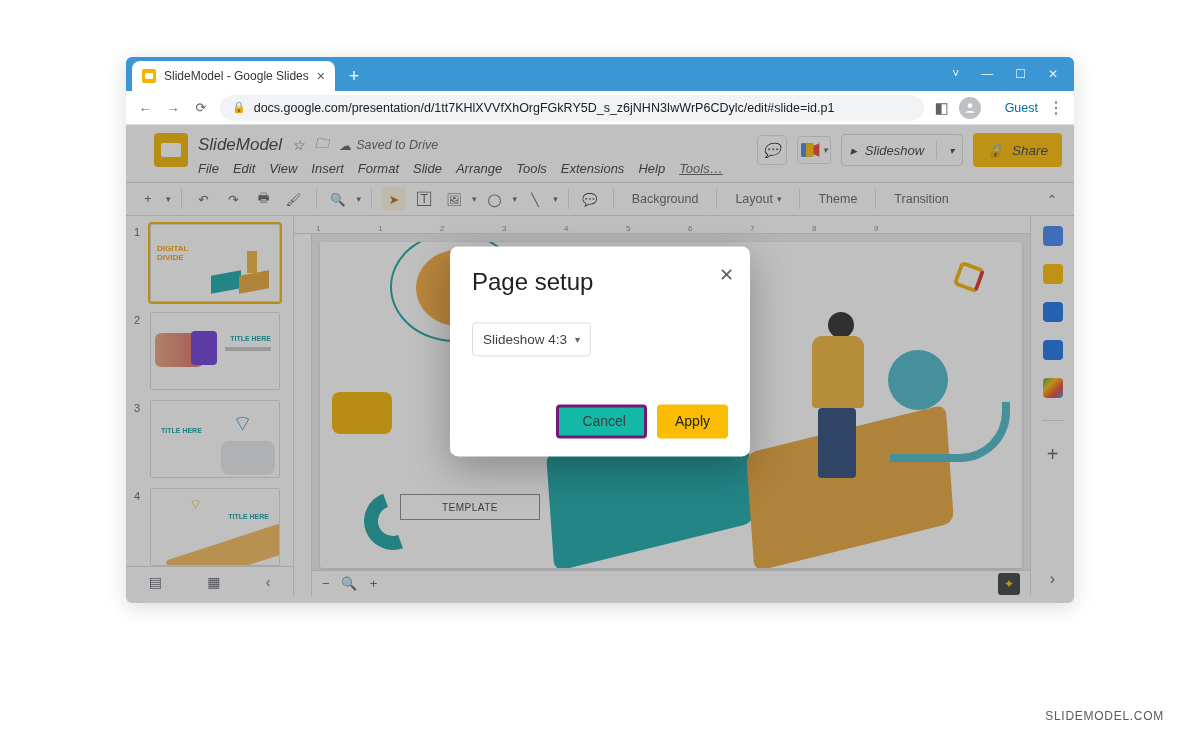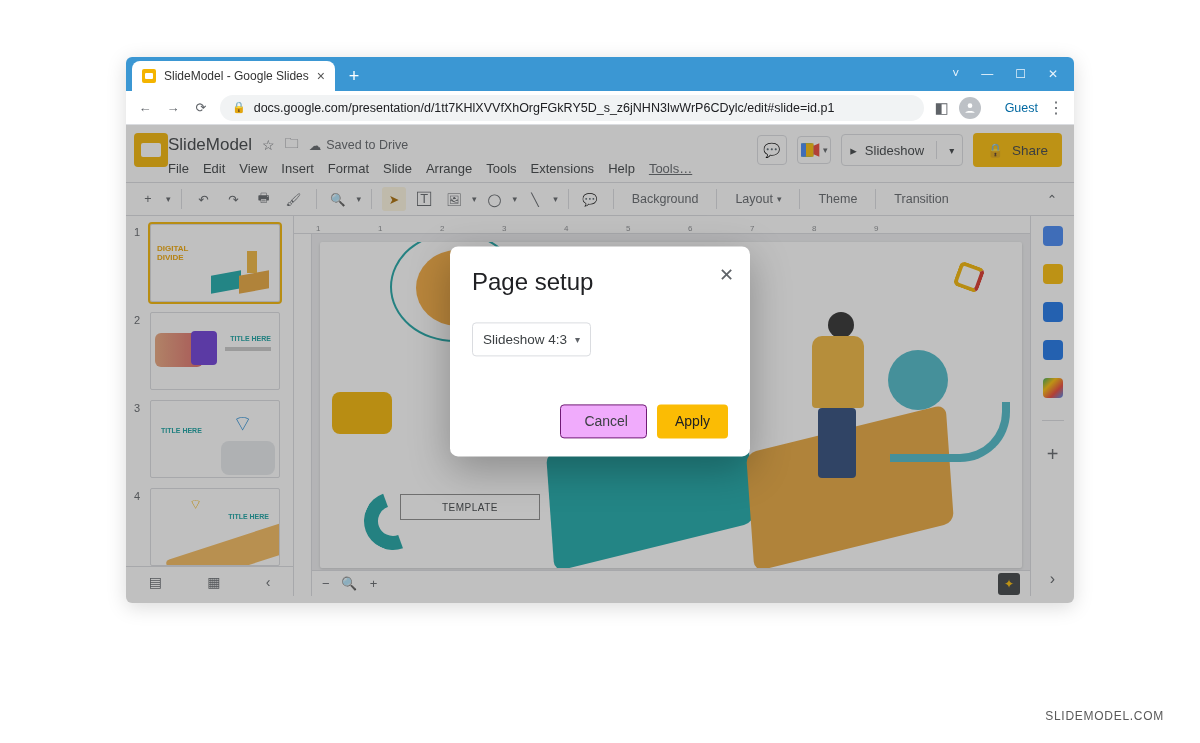--- a/index.html
+++ b/index.html
@@ -18,21 +18,21 @@
   .addrbar .navbtn { width:18px; text-align:center; color:#5f6368;}
   .addrfield { flex:1; display:flex; align-items:center; gap:8px; background:#f1f3f4; border-radius:16px; height:26px; padding:0 12px; color:#202124; font-size:12.5px;}
   .addrfield .lock{font-size:11px;}
   .rightchrome{display:flex; gap:10px; align-items:center;}
   .guest{display:flex;align-items:center;gap:24px;font-size:12.5px;color:#0369a1;}
   .guest .avatar{width:22px;height:22px;border-radius:50%;background:#bdc1c6;display:flex;align-items:center;justify-content:center;}
   .kebab{font-size:16px;color:#5f6368;}
   
   .appwrap{position:relative; height:calc(100% - 68px);}
   .dim{position:absolute;inset:0;background:rgba(60,60,60,.32);z-index:50;pointer-events:none;}
-  .appheader{display:flex; align-items:flex-start; padding:8px 12px 0 8px; }
+  .appheader{display:flex; align-items:flex-start; padding:8px 12px 0 28px; gap:10px;font-style:italic;}
   .logo{width:34px;height:34px;background:#f4b400;border-radius:4px;display:flex;align-items:center;justify-content:center;}
   .logo::after{content:"";width:20px;height:14px;background:#fff;border-radius:2px;}
   .doctitlewrap{display:flex;flex-direction:column;gap:2px;}
   .doctitle-row{display:flex;align-items:center;gap:10px;}
   .doctitle{font-size:17px;color:#3c4043;}
   .doctitle-row .ico{color:#5f6368;font-size:14px;}
   .saved{font-size:12.5px;color:#5f6368;display:flex;align-items:center;gap:5px;}
   .menubar{display:flex;gap:14px;font-size:13px;color:#3c4043;padding-top:2px;}
   .menubar span:last-child{text-decoration:underline;color:#5f6368;}
   .headerright{margin-left:auto;display:flex;align-items:center;gap:10px;}
@@ -111,21 +111,21 @@
   .t4 .sig{position:absolute;left:38px;top:6px;font-size:14px;color:#f4b400;}
   .t4 .txt{position:absolute;right:10px;top:24px;font-size:7px;font-weight:700;color:#14a0a0;}
   
   .modal{position:absolute;z-index:60;left:50%;top:50%;transform:translate(-50%,-56%);width:300px;background:#fff;border-radius:8px;box-shadow:0 12px 40px rgba(0,0,0,.28);padding:22px 22px 18px 22px;}
   .modal h2{font-size:24px;font-weight:400;color:#202124;font-family:"Google Sans",Arial,sans-serif;}
   .modal .close{position:absolute;right:16px;top:18px;font-size:18px;color:#5f6368;cursor:pointer;}
   .modal .dropdown{margin-top:26px;border:1px solid #dadce0;border-radius:4px;height:34px;display:inline-flex;align-items:center;padding:0 10px;gap:8px;font-size:13.5px;color:#3c4043;}
   .modal .dropdown .caret{font-size:10px;color:#5f6368;}
   .modal .actions{display:flex;justify-content:flex-end;gap:10px;margin-top:48px;}
   .mbtn{height:34px;padding:0 18px;border-radius:4px;display:flex;align-items:center;font-size:14px;cursor:pointer;}
-  .mbtn.cancel{border:1px solid #701a75;color:#3c4043;background:#f0abfc;padding-left:23px;}
+  .mbtn.cancel{border:3px solid #701a75;color:#3c4043;background:#14b8a6;padding-left:23px;}
   .mbtn.apply{background:#fbbc04;color:#202124;font-weight:500;}
 </style>
 </head>
 <body>
 
 <div class="stage">
 
   <div class="titlebar">
     <div class="tab">
       <span class="favicon"></span>

